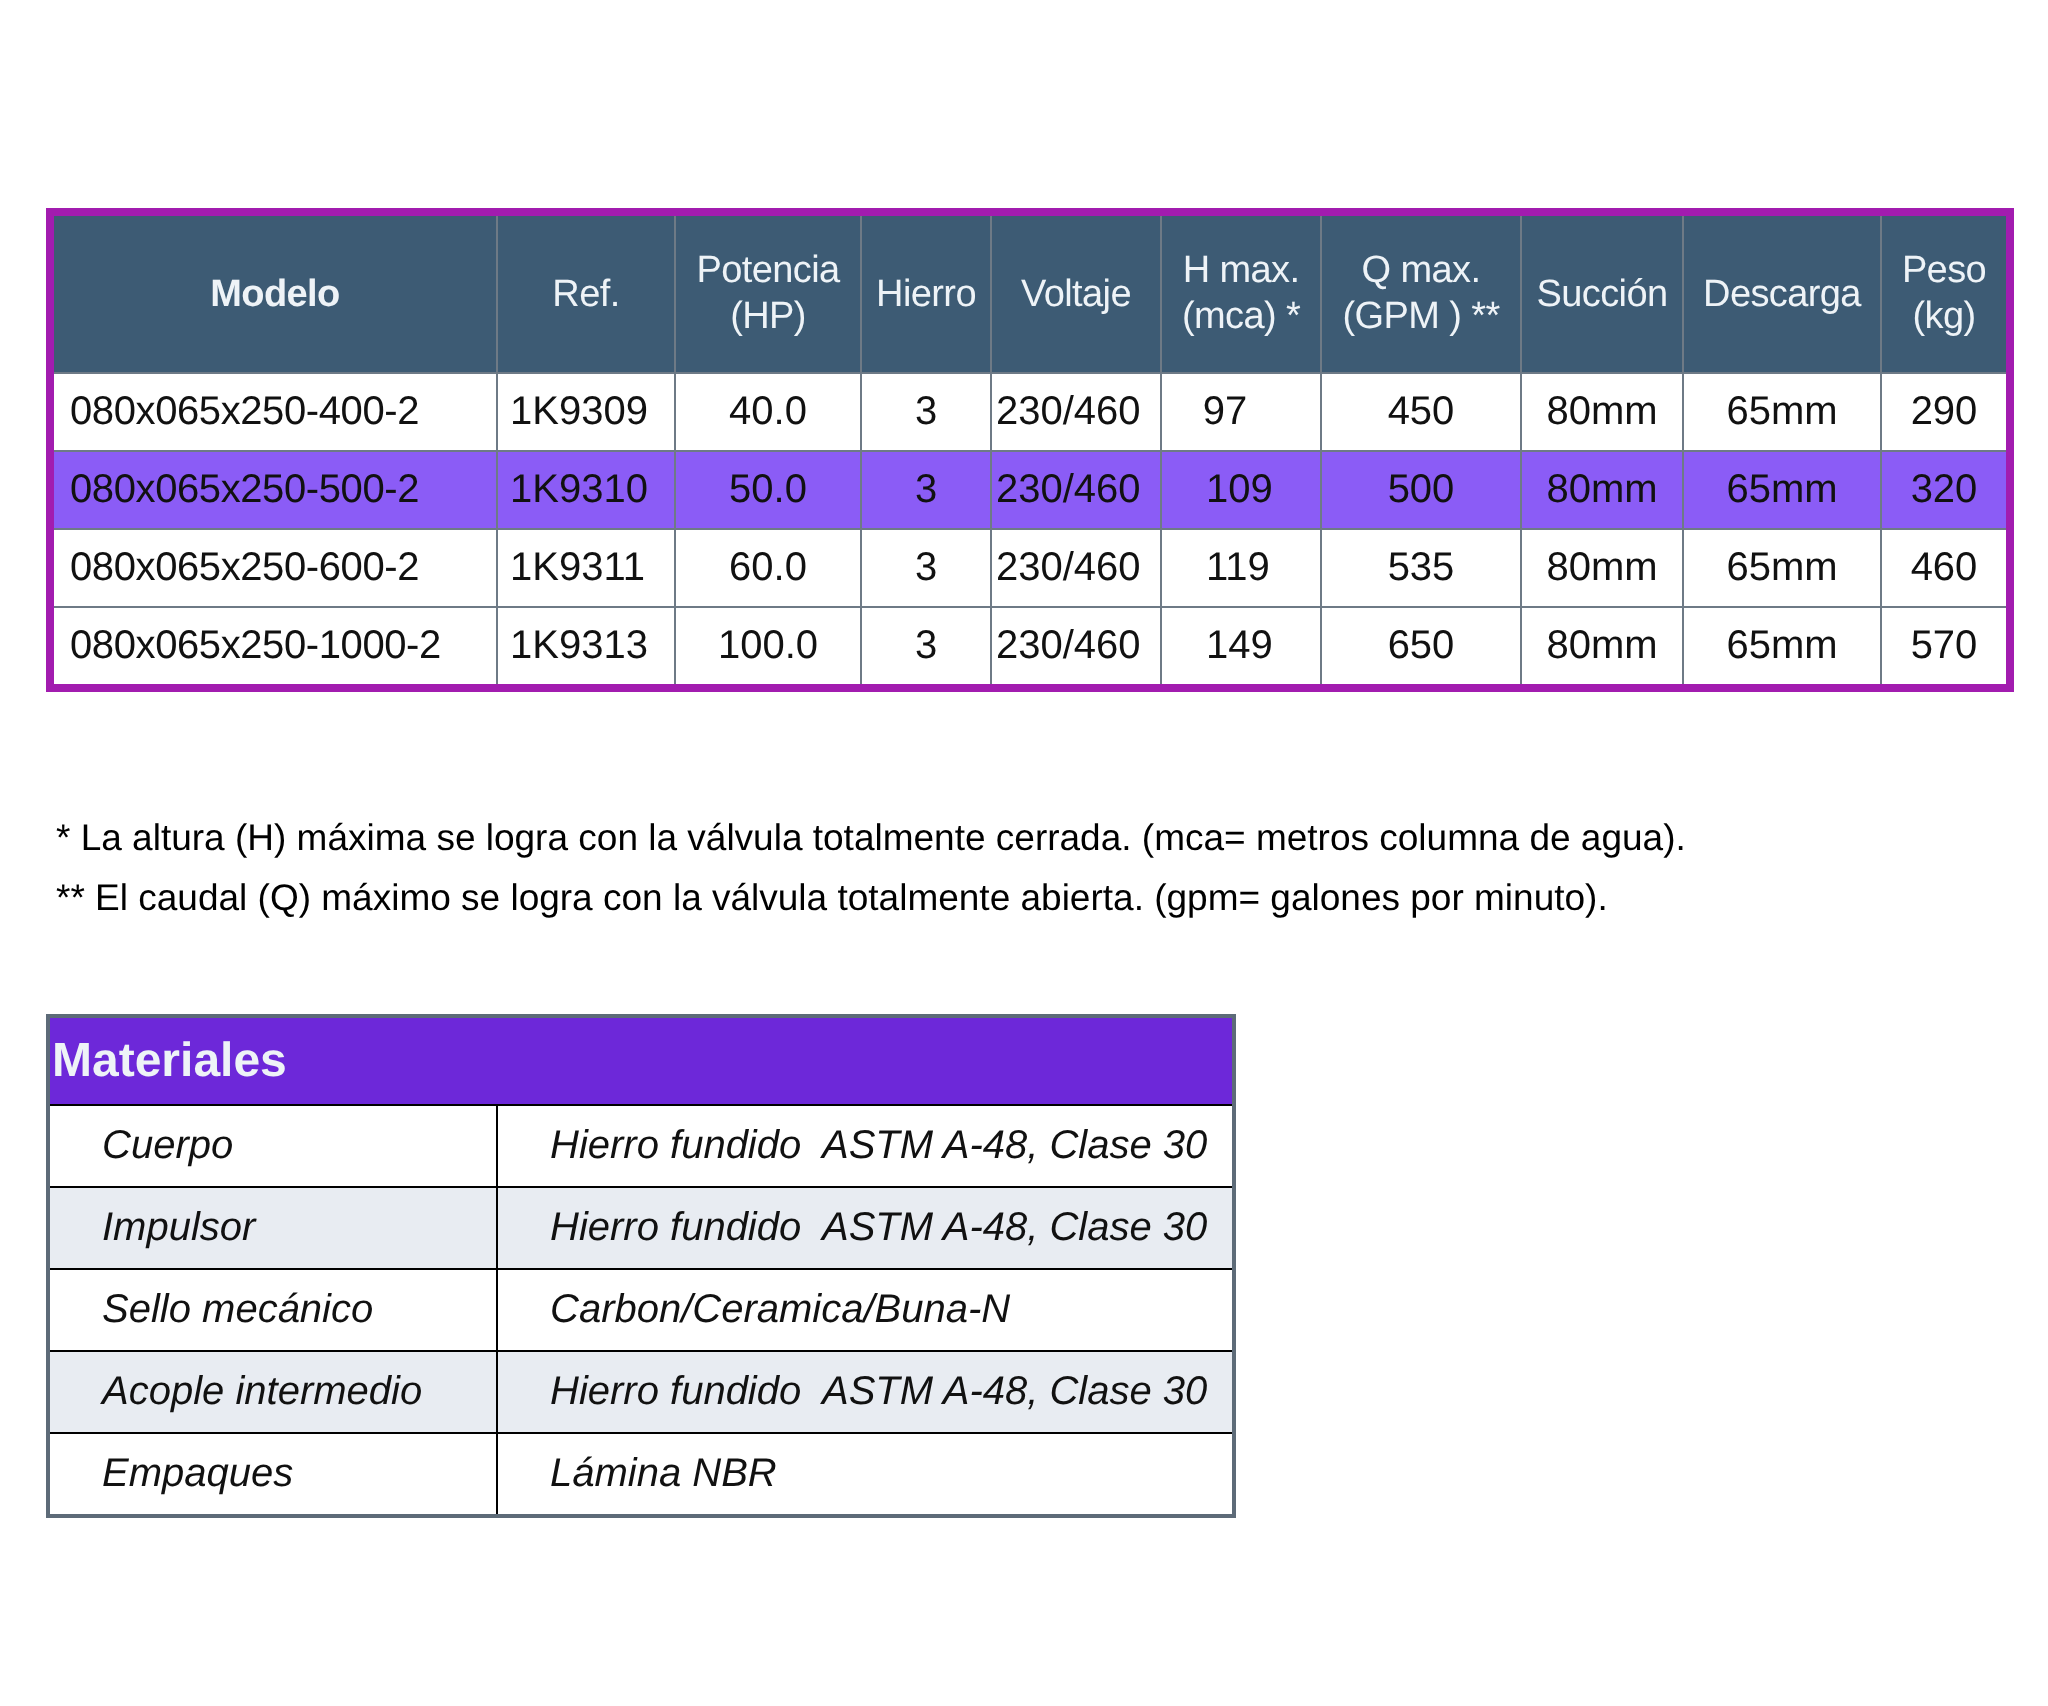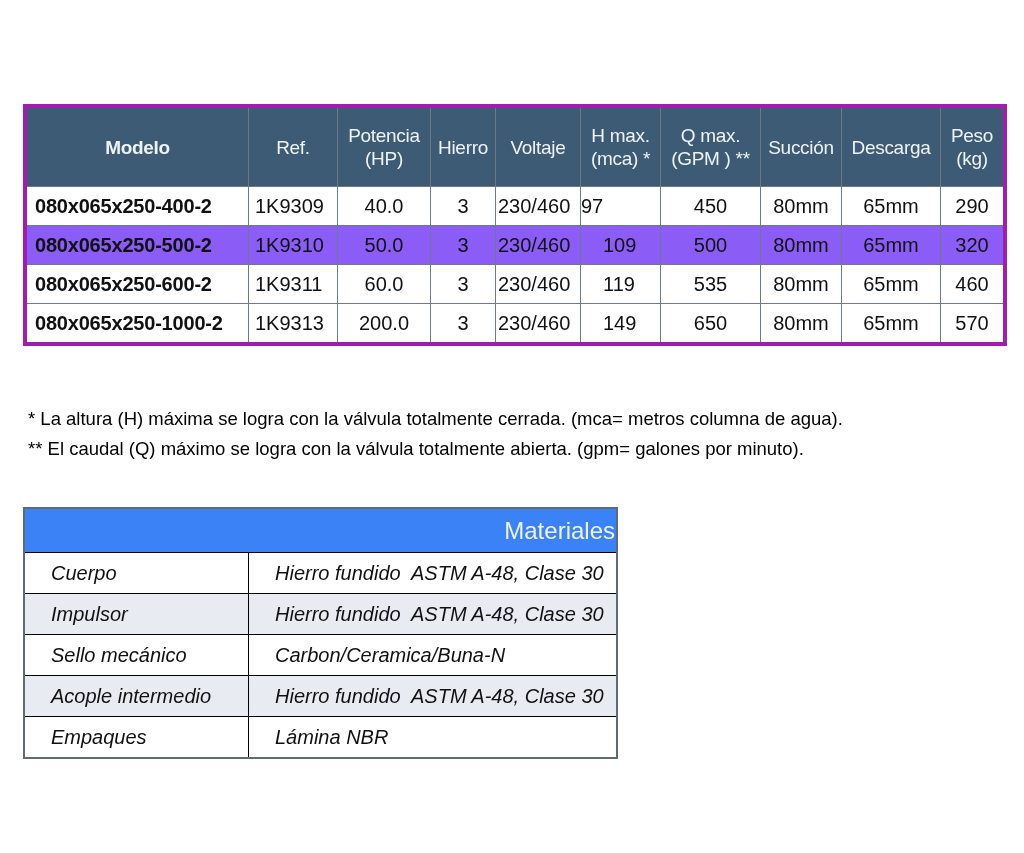--- a/index.html
+++ b/index.html
@@ -6,27 +6,27 @@
   body { width:1024px; height:853px; position:relative; overflow:hidden;
          font-family:"Liberation Sans", sans-serif; color:#111; }
   .spec { position:absolute; left:23px; top:104px; border-collapse:collapse;
           border:4px solid #a21caf; }
   .spec th, .spec td { border:1px solid #6e7a86; padding:0; }
   .spec th { background:#3d5b74; color:#eef3f7; font-weight:normal; font-size:19px;
              line-height:23px; height:78px; text-align:center; letter-spacing:-0.3px; }
   .spec th.bold { font-weight:bold; }
   .spec td { font-size:20px; height:38px; text-align:center; }
   .spec tr.alt td { background:#8b5cf6; }
-  .spec td.model { font-weight:bold; text-align:left; padding-left:8px; letter-spacing:-0.2px; }
+  .spec td.model { font-weight:normal; text-align:left; padding-left:8px; letter-spacing:-0.2px; }
   .spec td.left { text-align:left; padding-left:6px;margin-left:39px; }
-  .spec td.right { text-align:left; padding-right:16px; }
+  .spec td.right { text-align:center; padding-right:16px; }
   .notes { position:absolute; left:28px; top:404px; font-size:18.5px; line-height:30px; color:#000000; }
   .mat { position:absolute; left:23px; top:507px; border-collapse:collapse;
          border:2px solid #5d6b78; width:595px; }
-  .mat th { background:#3b82f6; color:#eef3f7; font-size:24px; font-weight:normal; height:41px; text-align:right; }
+  .mat th { background:#6d28d9; color:#eef3f7; font-size:24px; font-weight:bold; height:41px; text-align:left; }
   .mat td { border:1px solid #000000; font-size:20px; height:38px; padding-left:26px;font-style:italic; }
   .mat tr.alt td { background:#e8ecf2; }
   .mat td.c1 { width:196px; }
 </style>
 </head>
 <body>
 
 <table class="spec">
   <thead>
     <tr>
@@ -75,21 +75,21 @@
       <td class="left" style="padding-left:2px">230/460</td>
       <td class="left" style="padding-left:22px">119</td>
       <td>535</td>
       <td>80mm</td>
       <td>65mm</td>
       <td>460</td>
     </tr>
     <tr>
       <td class="model">080x065x250-1000-2</td>
       <td class="left">1K9313</td>
-      <td>200.0</td>
+      <td>100.0</td>
       <td>3</td>
       <td class="left" style="padding-left:2px">230/460</td>
       <td class="left" style="padding-left:22px">149</td>
       <td>650</td>
       <td>80mm</td>
       <td>65mm</td>
       <td>570</td>
     </tr>
   </tbody>
 </table>

